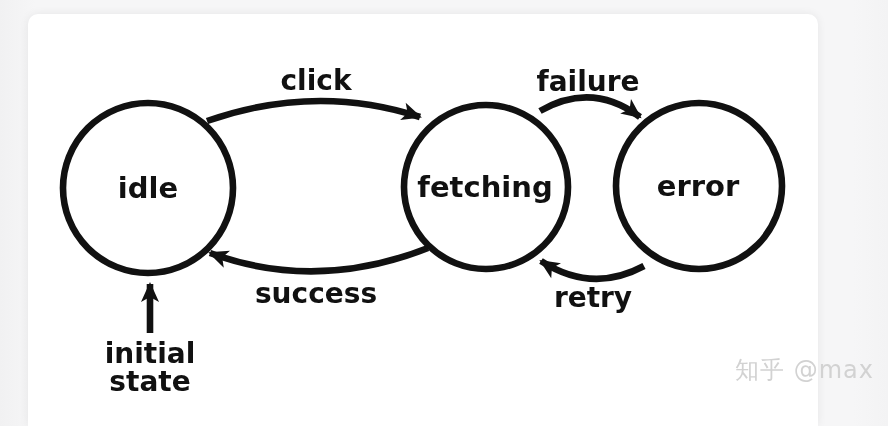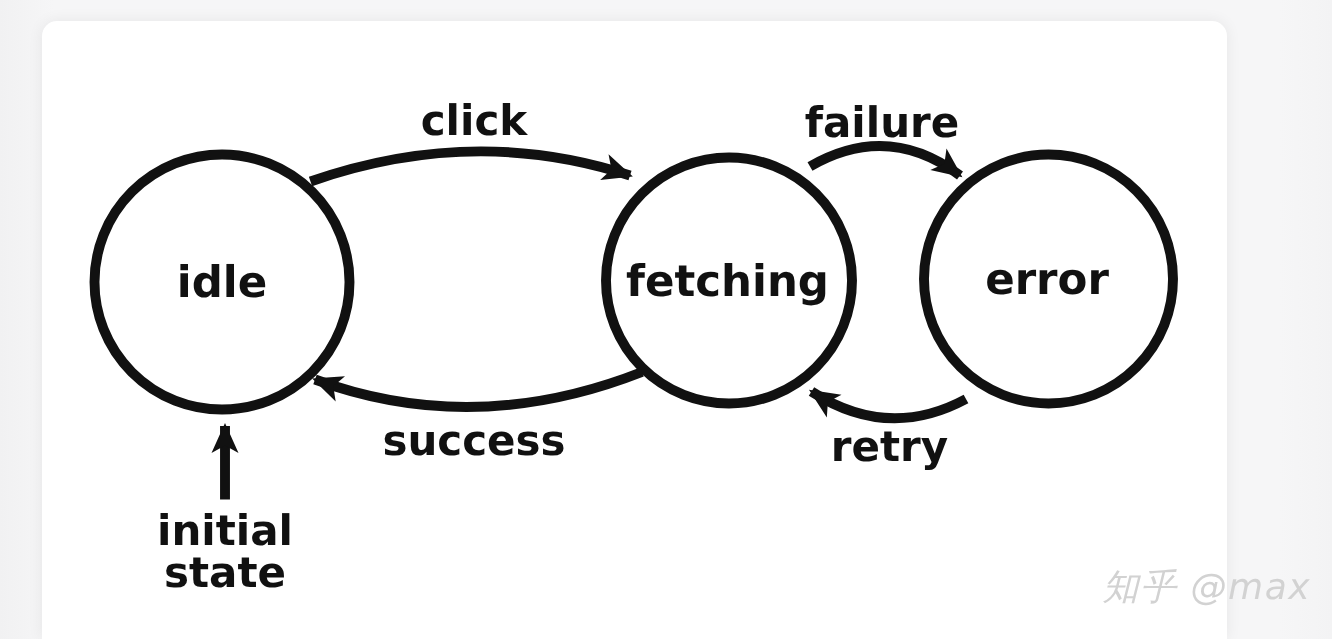--- a/index.html
+++ b/index.html
@@ -54,29 +54,28 @@
   }
   .edge-label {
     font-family: "DejaVu Sans", "Liberation Sans", sans-serif;
     font-weight: 700;
     font-size: 28px;
     fill: #111111;
     text-anchor: middle;
   }
   .watermark {
     position: absolute;
-    top: 375px;
+    top: 354px;
     right: 14px;
     font-family: "DejaVu Sans", "Liberation Sans", sans-serif;
     font-size: 24px;
     font-weight: 400;
     color: #d2d2d2;
     letter-spacing: 1px;
     user-select: none;
-    font-style: italic;
   }
 </style>
 </head>
 <body>
 
 <div class="page">
 
   <div class="card"></div>
 
   <svg class="diagram" viewBox="0 0 888 426" xmlns="http://www.w3.org/2000/svg">

